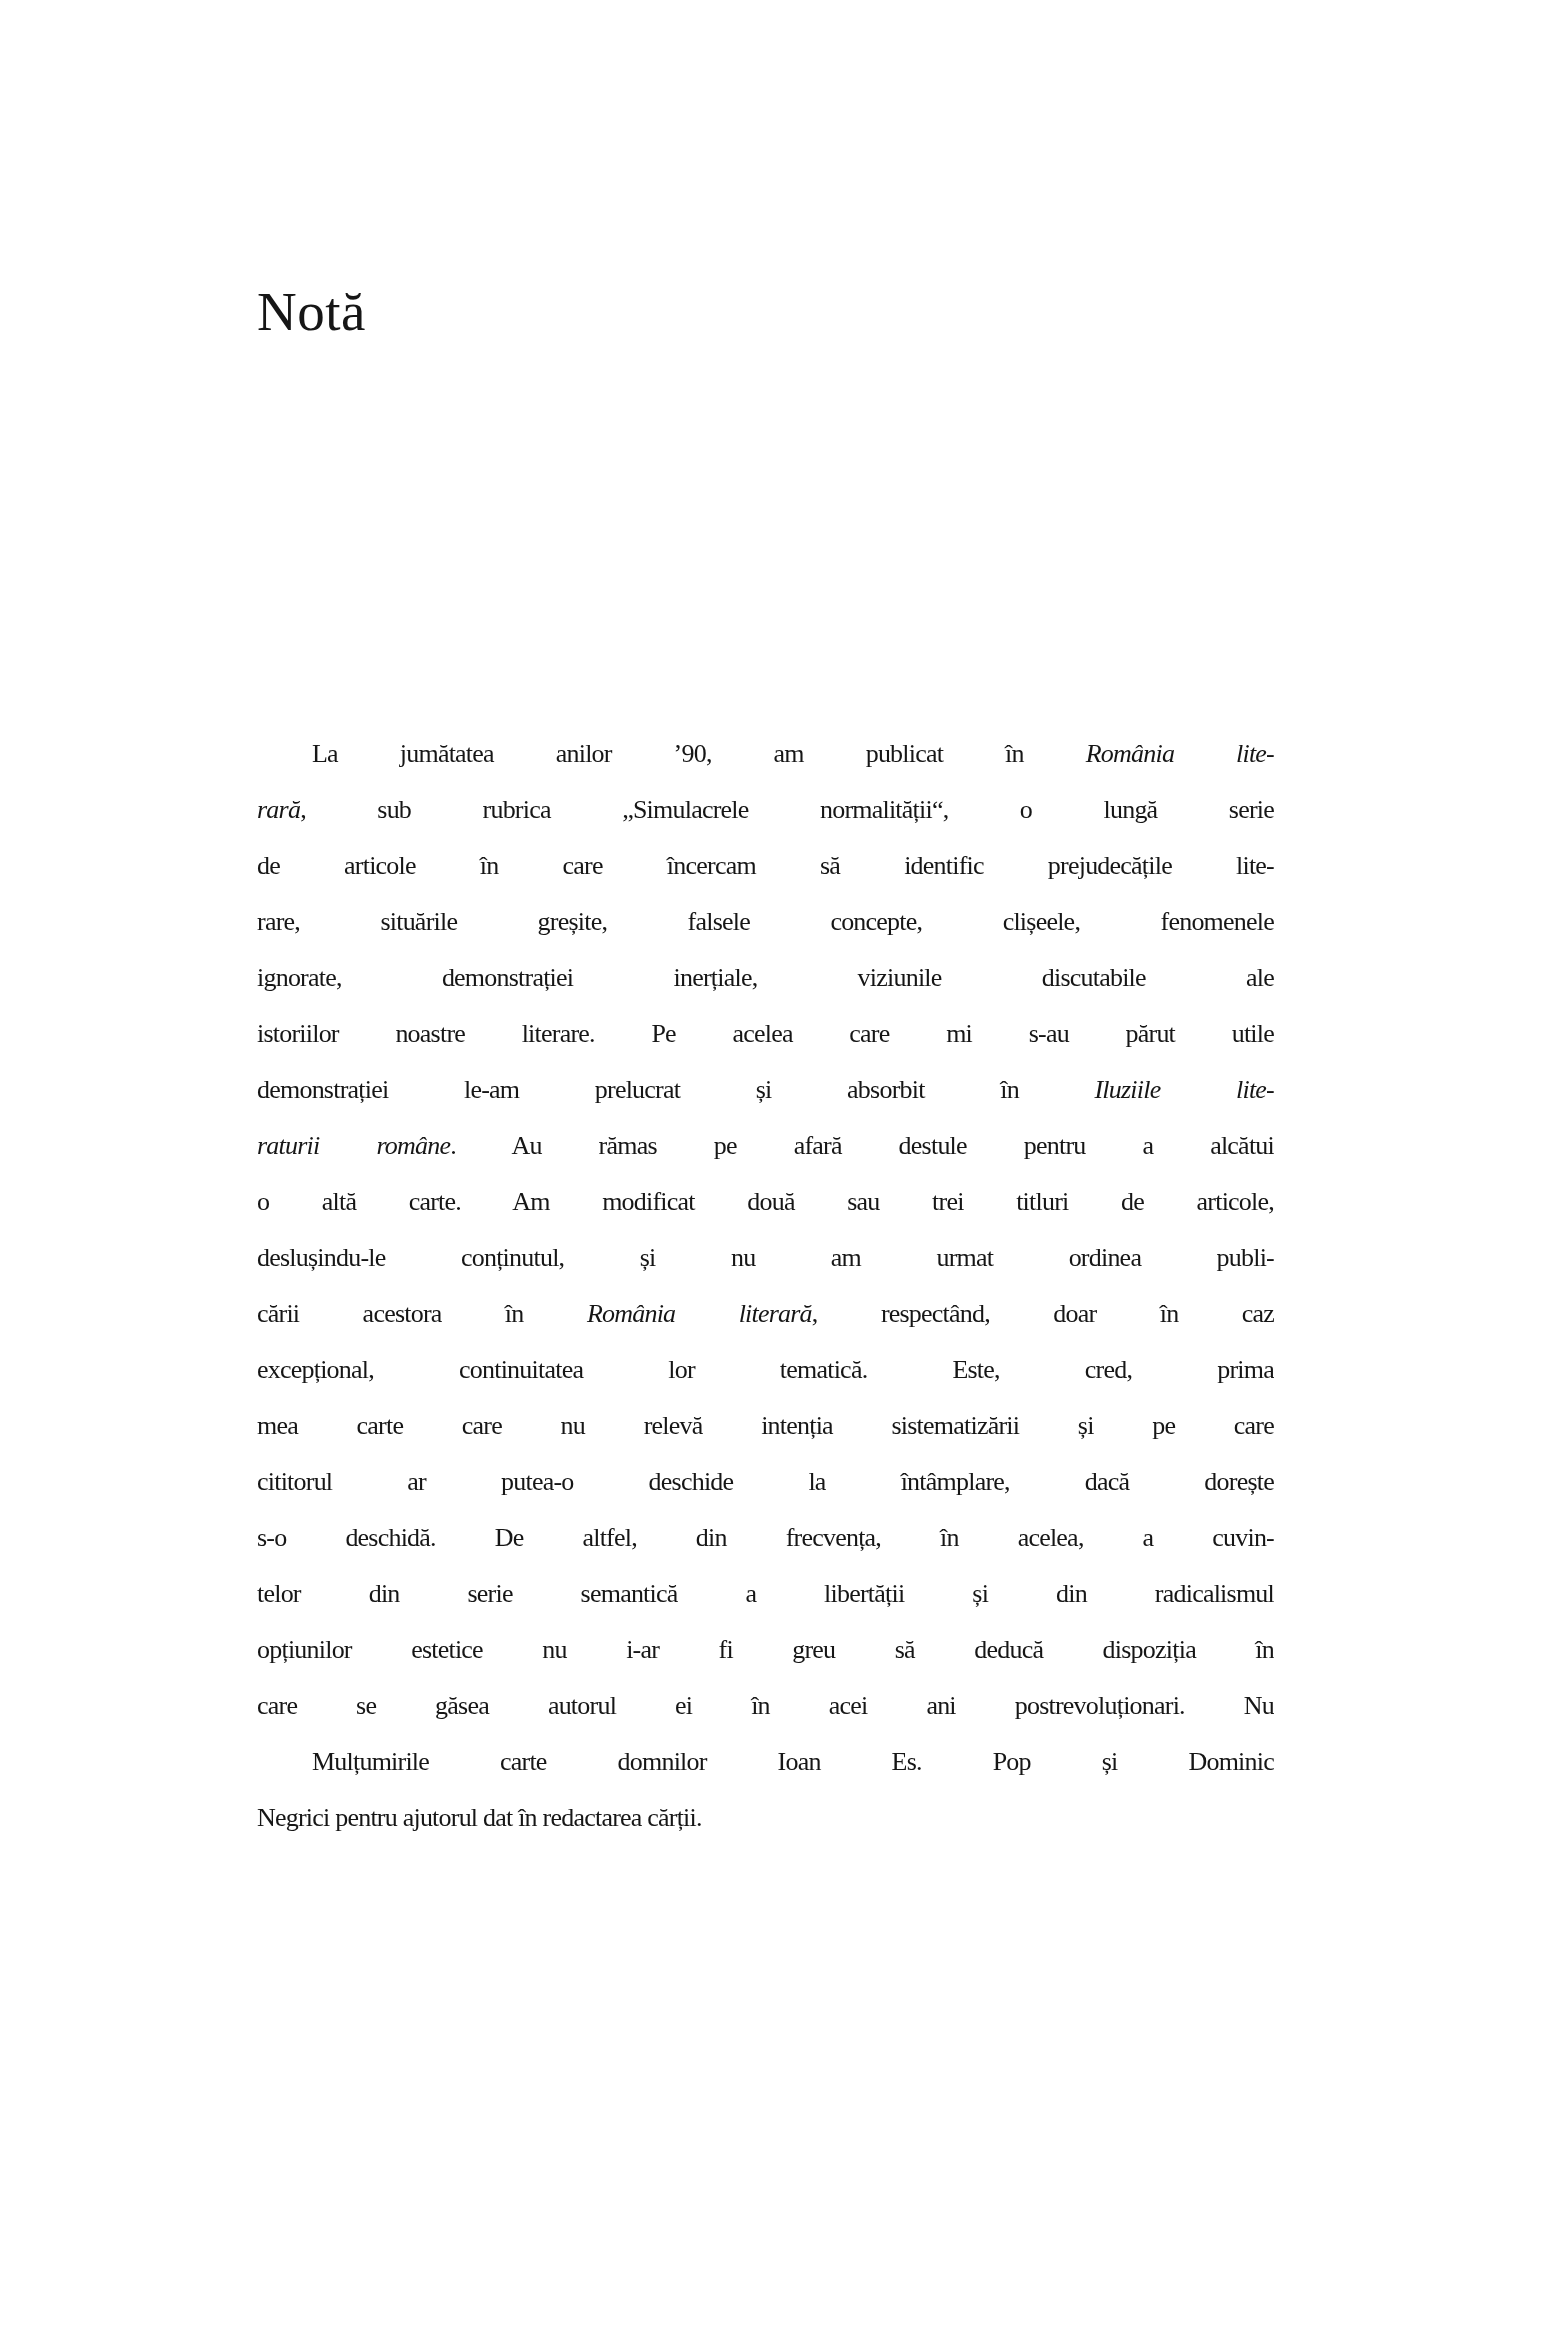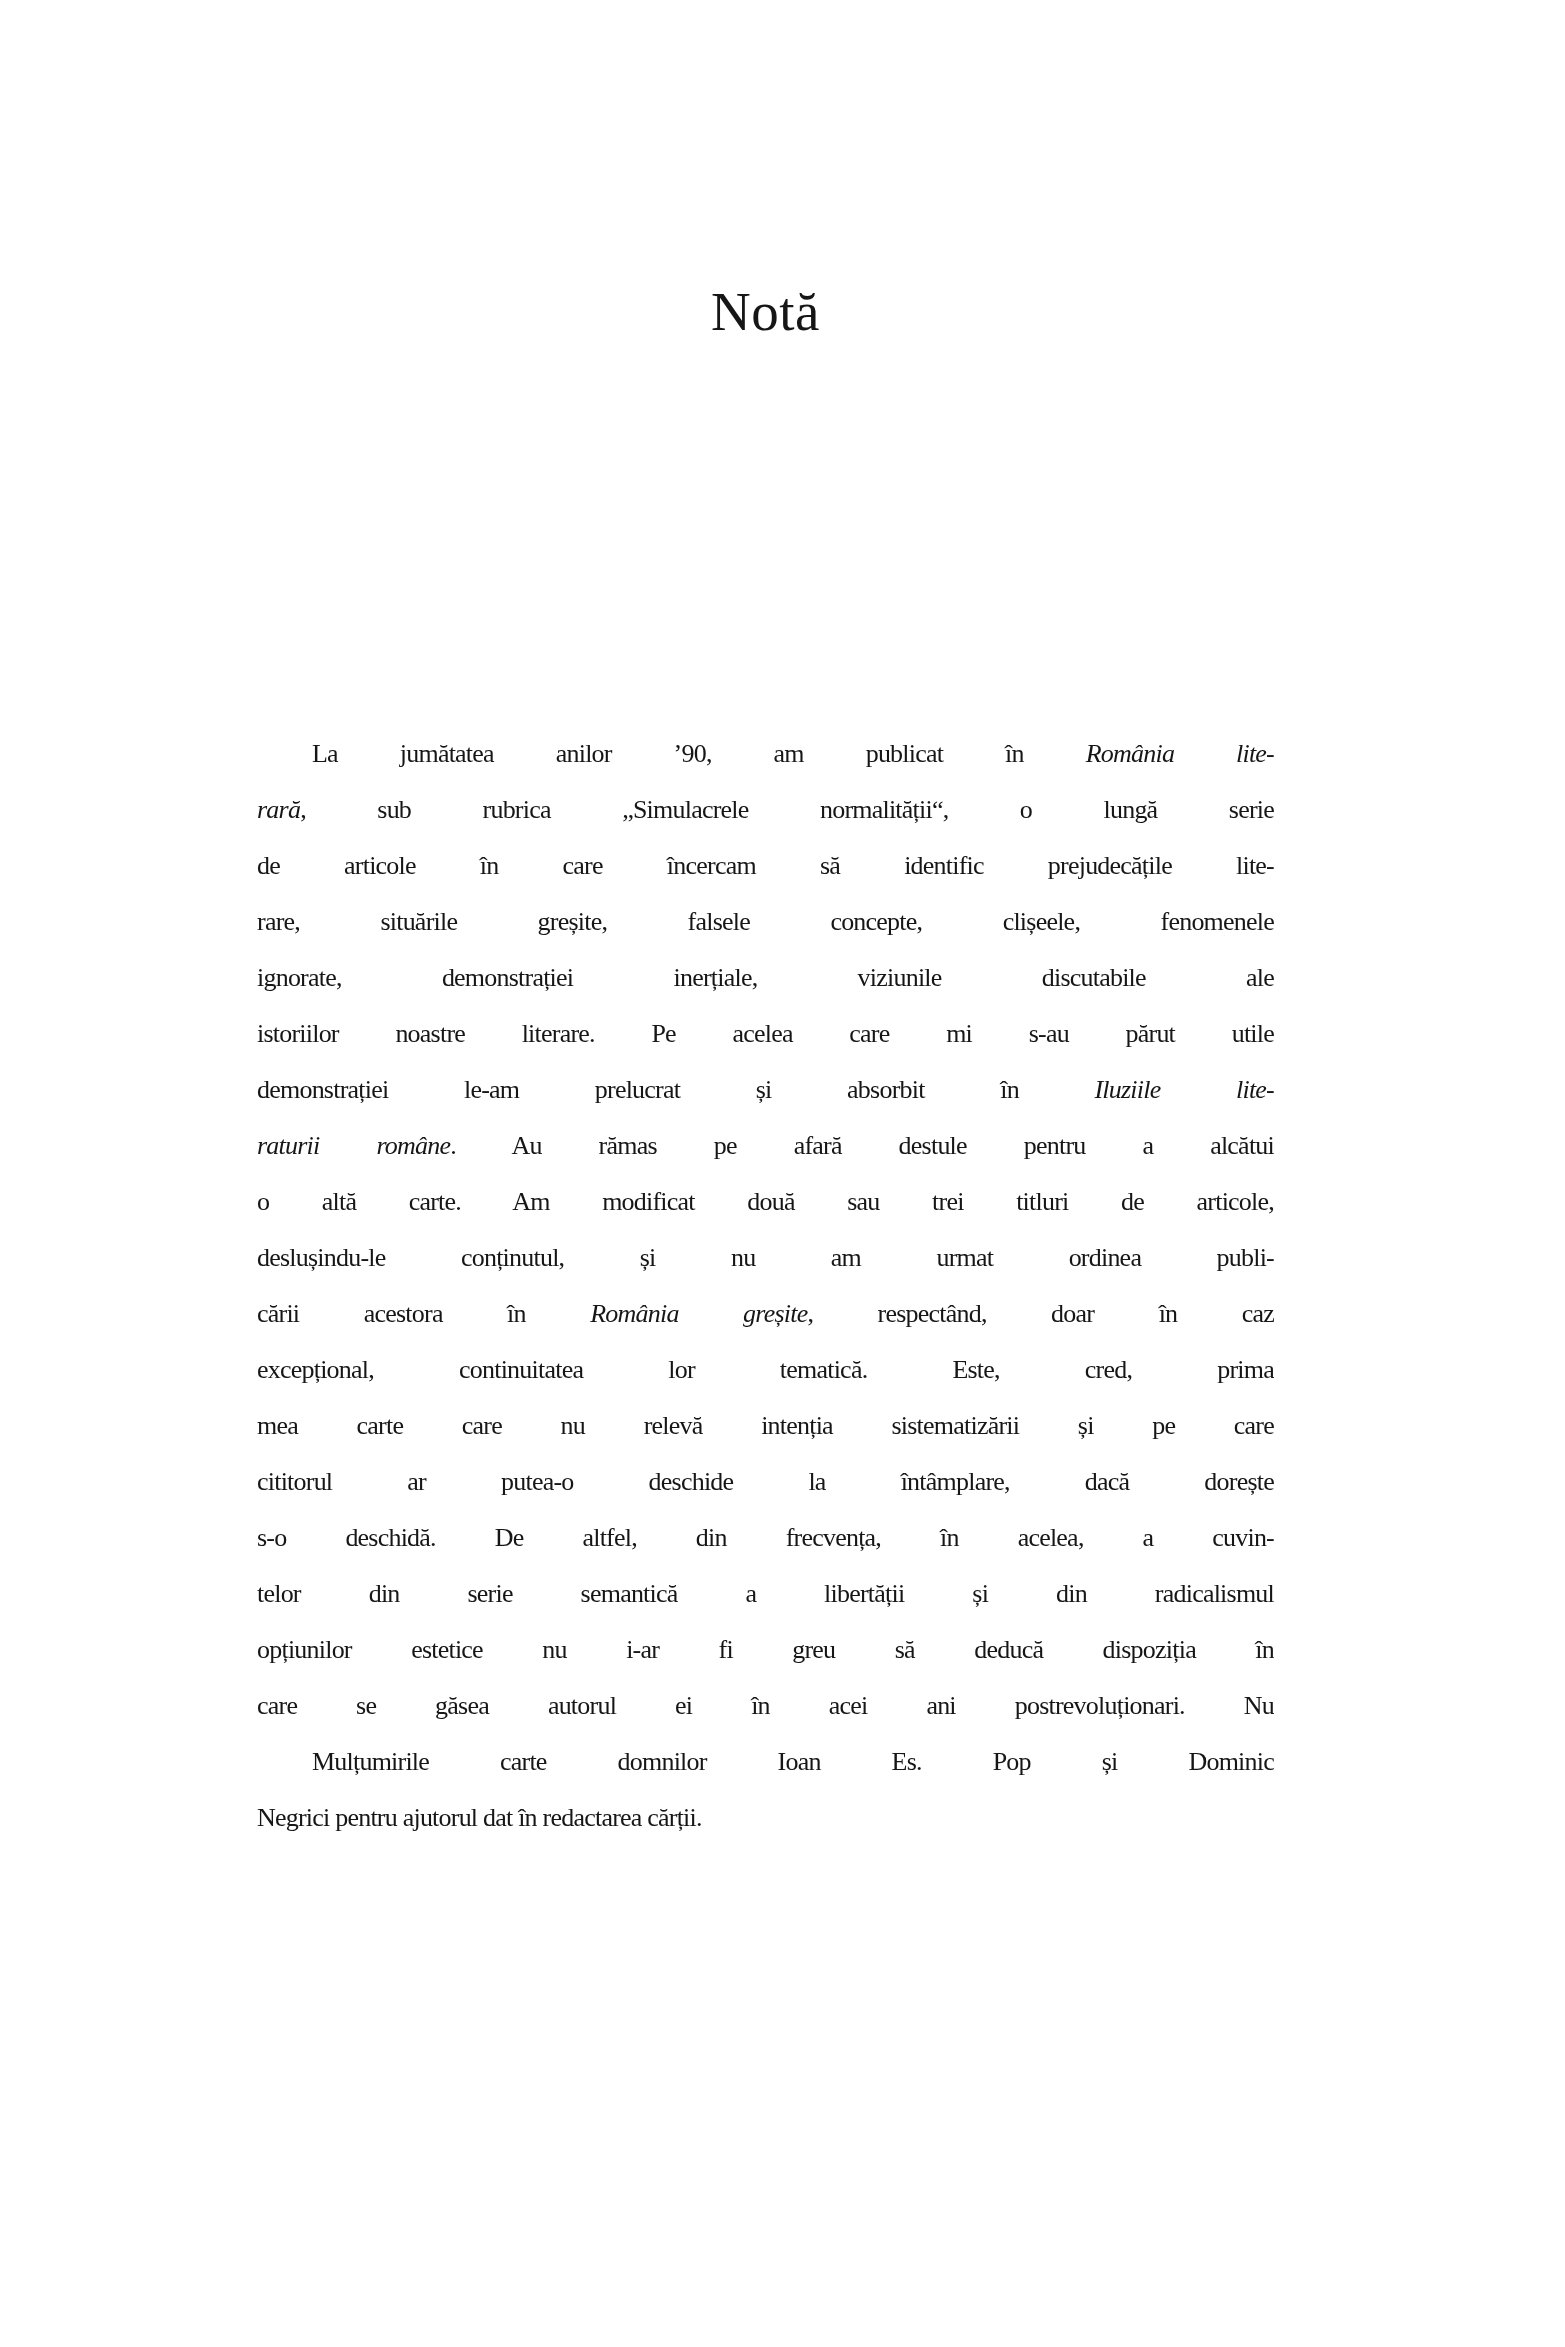--- a/index.html
+++ b/index.html
@@ -20,21 +20,21 @@
   }
   .page-title {
     position: absolute;
     top: 284px;
     left: 257px;
     width: 1017px;
     margin: 0;
     font-size: 55px;
     line-height: 55px;
     font-weight: 400;
-    text-align: center;
+    text-align: left;
     letter-spacing: 0.5px;
   }
   .body-text {
     position: absolute;
     top: 726px;
     left: 257px;
     width: 1017px;
     overflow: hidden;
   }
   .text-line {
@@ -66,21 +66,21 @@
       <div class="text-line indent"><span class="">La jumătatea anilor ’90, am publicat în </span><span class="it">România lite-</span></div>
       <div class="text-line"><span class="it">rară</span><span class="">, sub rubrica „Simulacrele normalității“, o lungă serie</span></div>
       <div class="text-line"><span class="">de articole în care încercam să identific prejudecățile lite-</span></div>
       <div class="text-line"><span class="">rare, situările greșite, falsele concepte, clișeele, fenomenele</span></div>
       <div class="text-line"><span class="">ignorate, demonstrației inerțiale, viziunile discutabile ale</span></div>
       <div class="text-line"><span class="">istoriilor noastre literare. Pe acelea care mi s-au părut utile</span></div>
       <div class="text-line"><span class="">demonstrației le-am prelucrat și absorbit în </span><span class="it">Iluziile lite-</span></div>
       <div class="text-line"><span class="it">raturii române</span><span class="">. Au rămas pe afară destule pentru a alcătui</span></div>
       <div class="text-line"><span class="">o altă carte. Am modificat două sau trei titluri de articole,</span></div>
       <div class="text-line"><span class="">deslușindu-le conținutul, și nu am urmat ordinea publi-</span></div>
-      <div class="text-line"><span class="">cării acestora în </span><span class="it">România greșite</span><span class="">, respectând, doar în caz</span></div>
+      <div class="text-line"><span class="">cării acestora în </span><span class="it">România literară</span><span class="">, respectând, doar în caz</span></div>
       <div class="text-line"><span class="">excepțional, continuitatea lor tematică. Este, cred, prima</span></div>
       <div class="text-line"><span class="">mea carte care nu relevă intenția sistematizării și pe care</span></div>
       <div class="text-line"><span class="">cititorul ar putea-o deschide la întâmplare, dacă dorește</span></div>
       <div class="text-line"><span class="">s-o deschidă. De altfel, din frecvența, în acelea, a cuvin-</span></div>
       <div class="text-line"><span class="">telor din serie semantică a libertății și din radicalismul</span></div>
       <div class="text-line"><span class="">opțiunilor estetice nu i-ar fi greu să deducă dispoziția în</span></div>
       <div class="text-line"><span class="">care se găsea autorul ei în acei ani postrevoluționari. Nu</span></div>
       <div class="text-line indent"><span class="">Mulțumirile carte domnilor Ioan Es. Pop și Dominic</span></div>
       <div class="text-line para-end"><span class="">Negrici pentru ajutorul dat în redactarea cărții.</span></div>
     </div>

